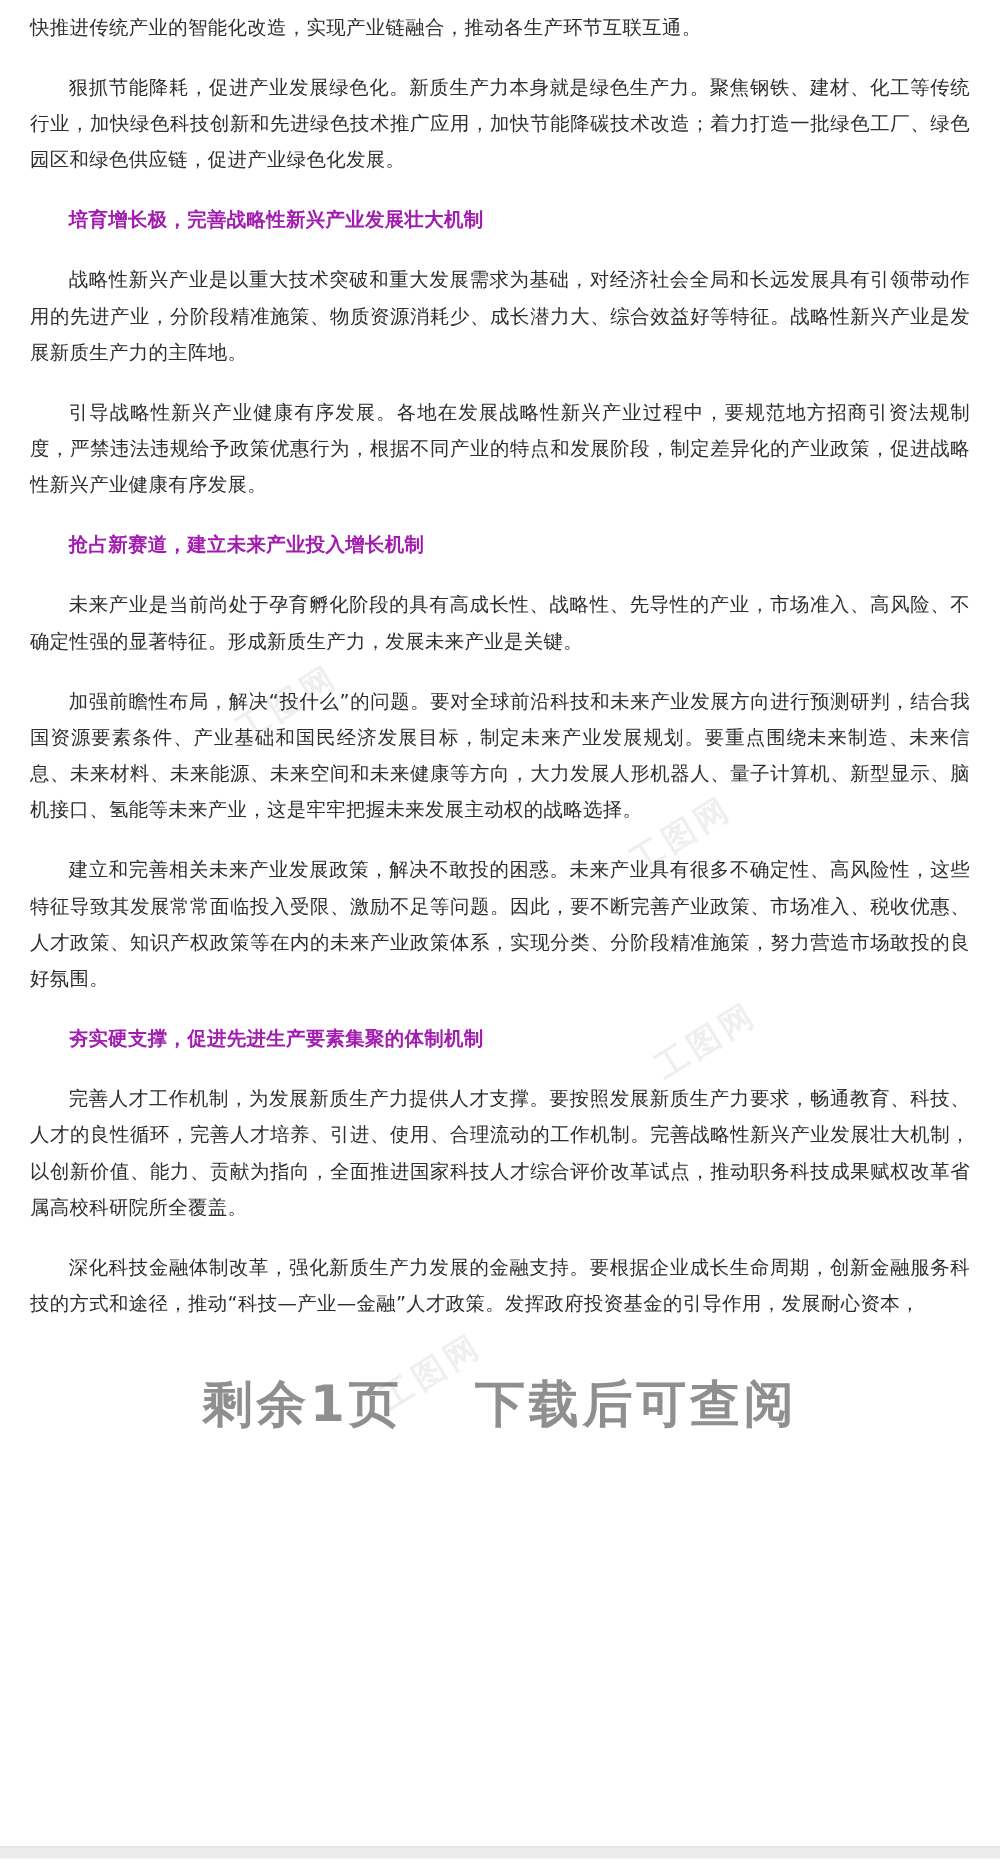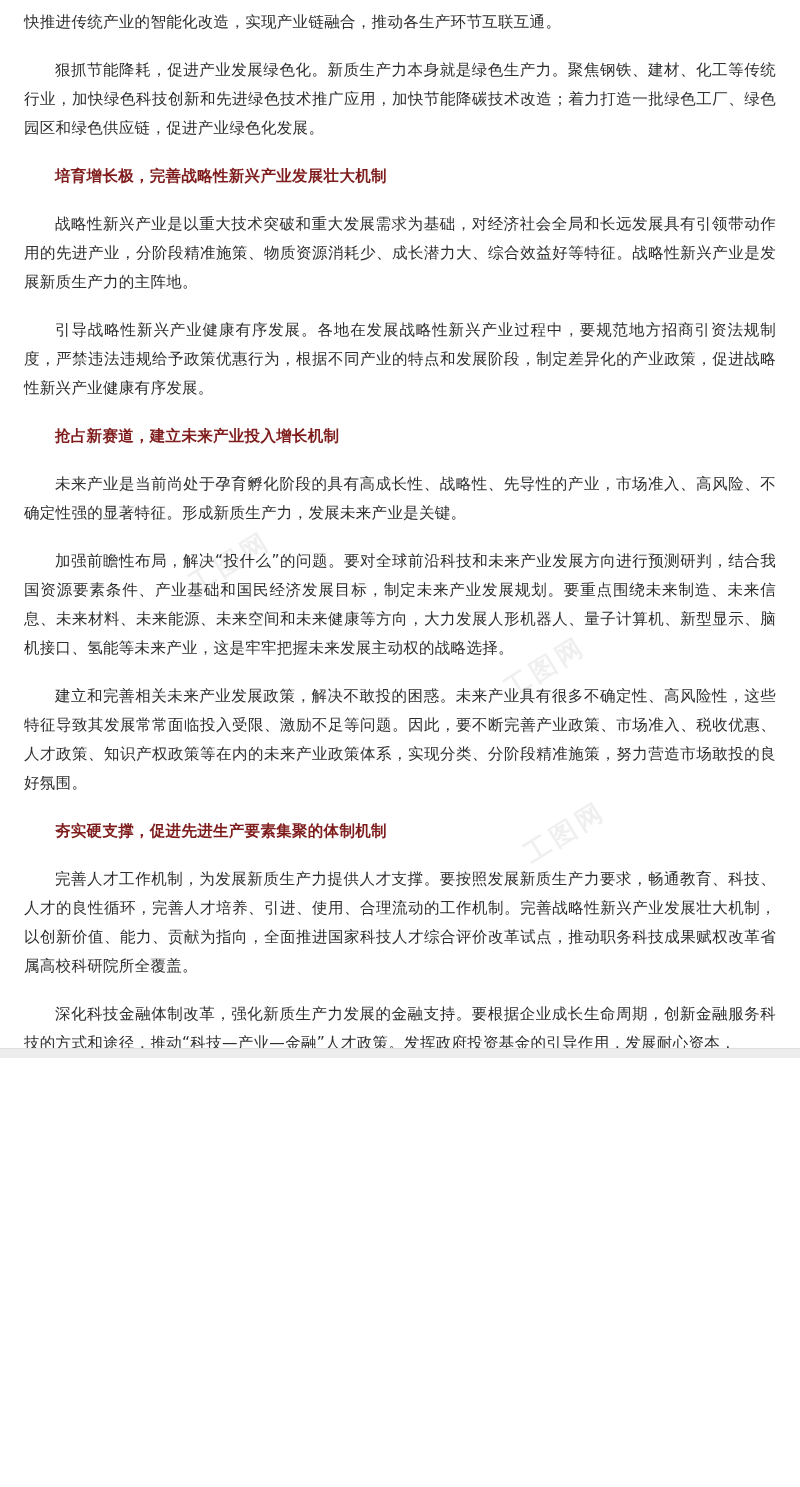--- a/index.html
+++ b/index.html
@@ -3,21 +3,21 @@
 <meta charset="utf-8">
 <style>
   html, body {
     margin: 0;
     padding: 0;
     background: #ffffff;
   }
   .page {
     position: relative;
     width: 800px;
-    height: 1058px;
+    height: 1487px;
     margin: 0 auto;
     background: #ffffff;
     overflow: hidden;
     font-family: "DejaVu Sans", "Liberation Sans", sans-serif;
   }
   .doc-body {
     padding: 8px 24px 0 24px;
     color: #2e2e2e;
     font-size: 15.5px;
     line-height: 29px;
@@ -26,21 +26,21 @@
   }
   .doc-body p {
     margin: 0 0 19px 0;
     text-indent: 2em;
   }
   .doc-body p.continuation {
     text-indent: 0;
   }
   .doc-body p.heading {
     font-weight: bold;
-    color: #7f1d1d;
+    color: #a21caf;
     margin-top: 17px;
   }
   .footer {
     margin-top: 38px;
     display: flex;
     justify-content: center;
     align-items: baseline;
     gap: 58px;
     color: #8f8f8f;
     font-weight: bold;

